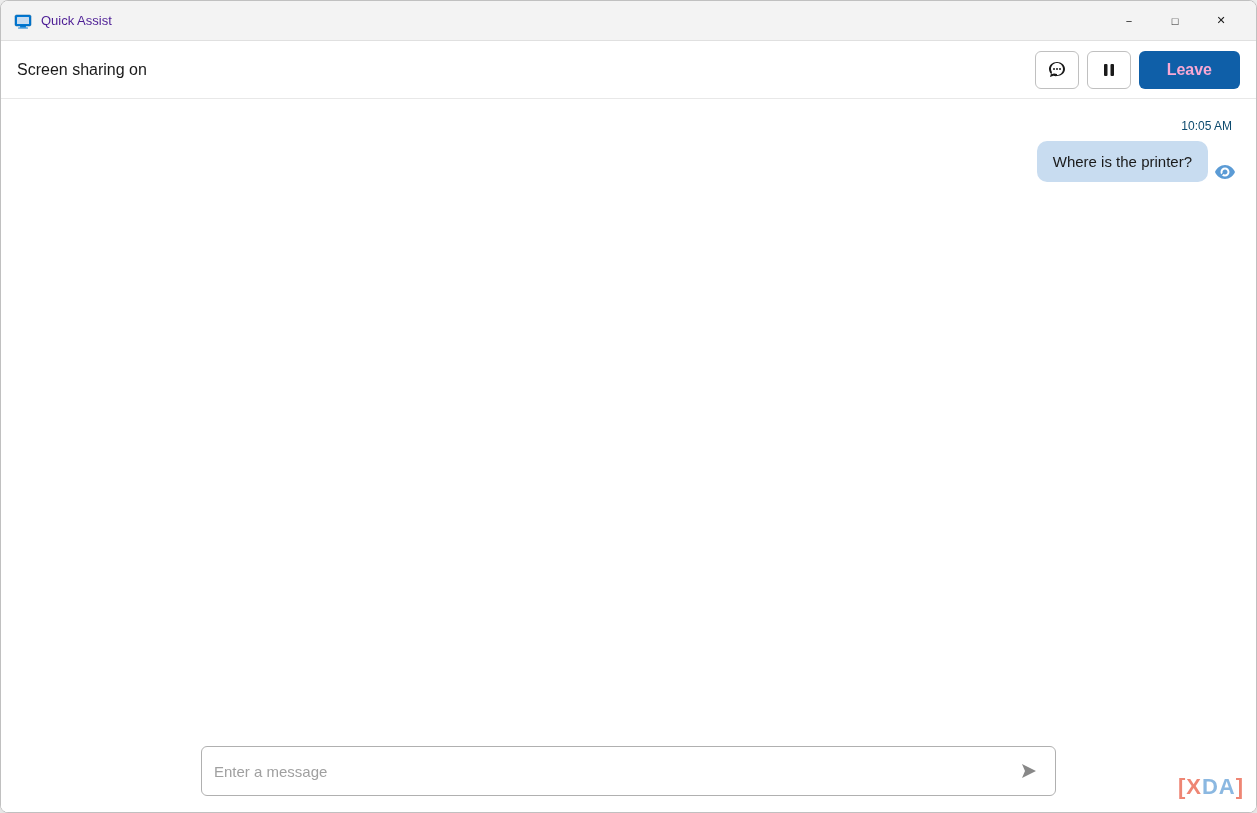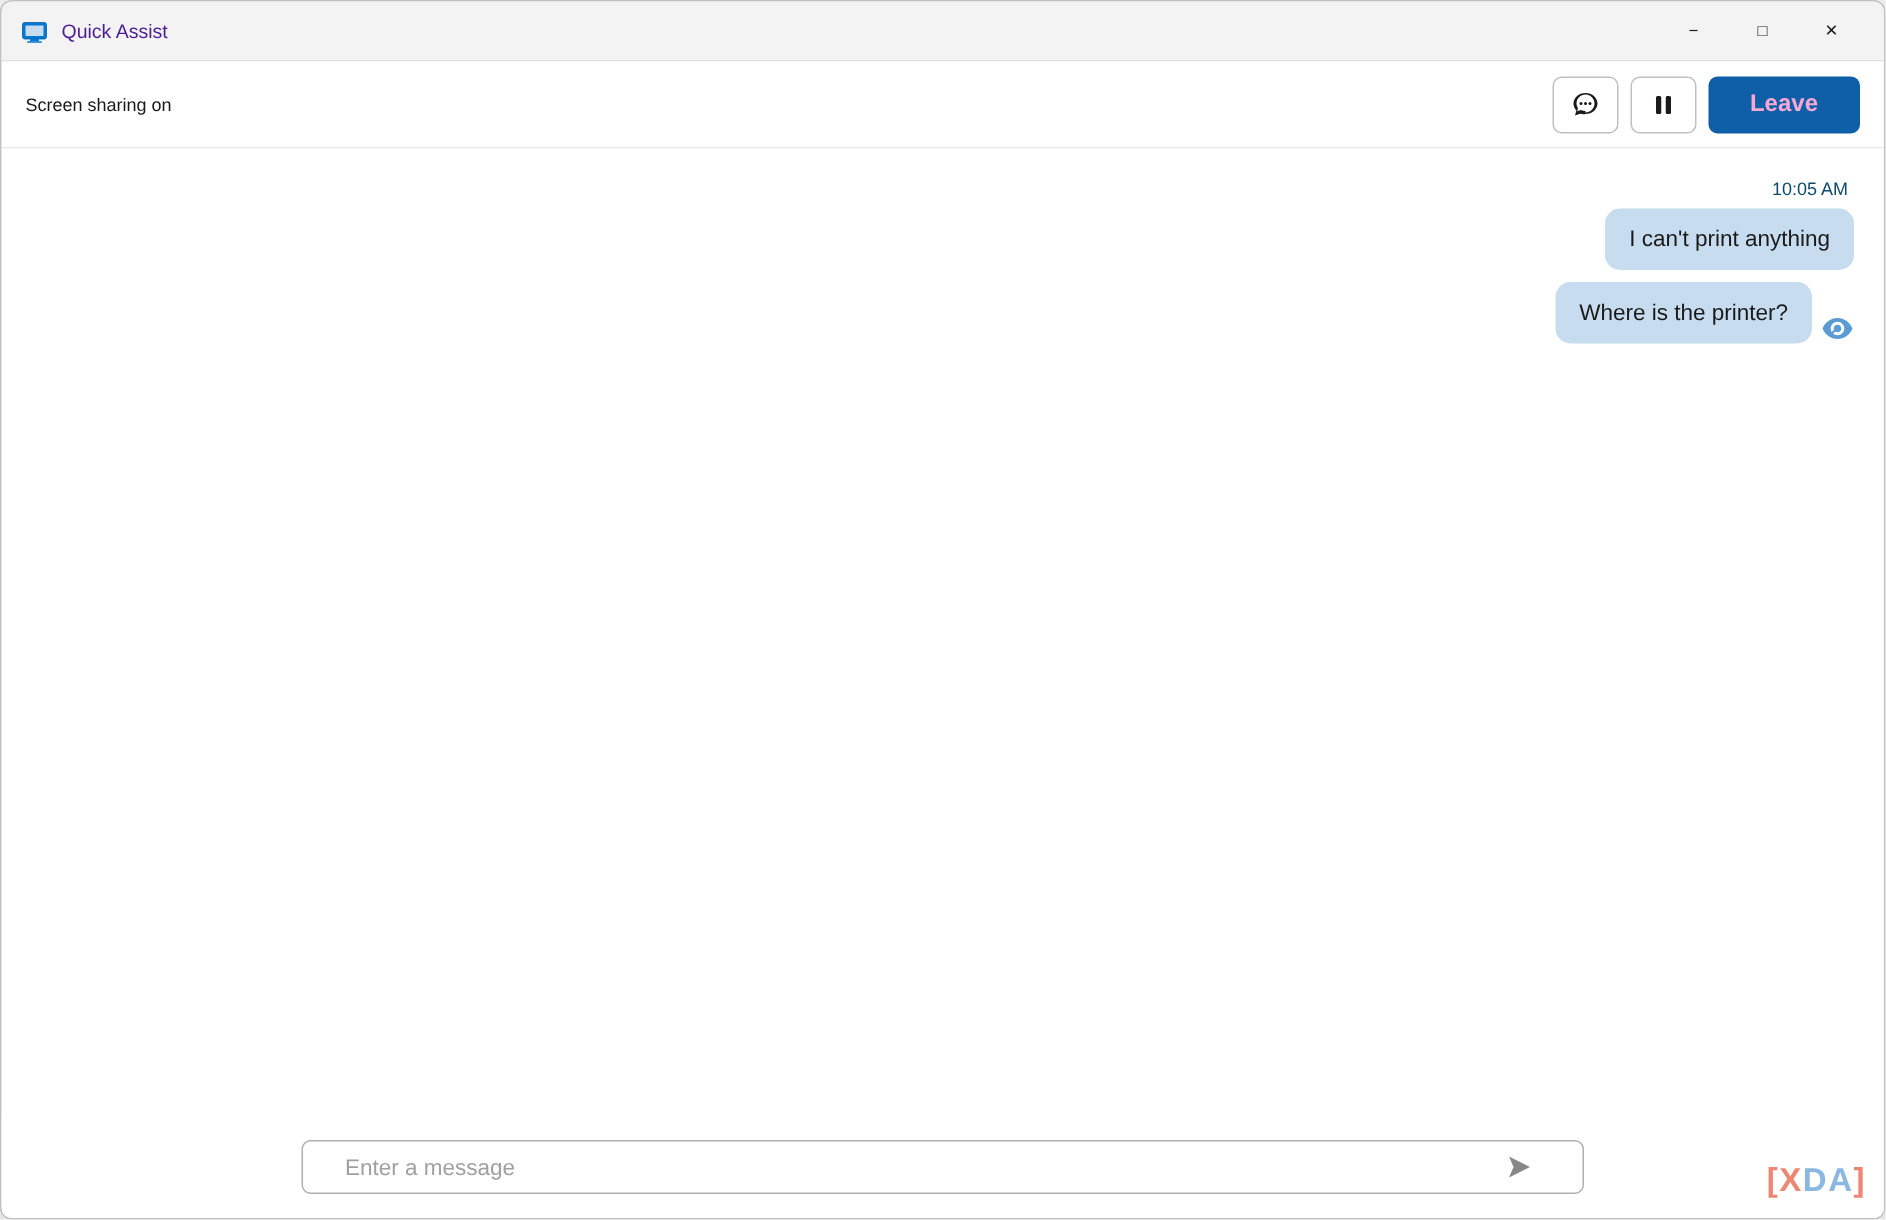--- a/index.html
+++ b/index.html
@@ -91,21 +91,21 @@
       align-items: center;
       justify-content: space-between;
       padding: 10px 16px;
       background: #ffffff;
       border-bottom: 1px solid #e8e8e8;
       height: 58px;
       flex-shrink: 0;
     }
 
     .screen-sharing-label {
-      font-size: 12px;
+      font-size: 16px;
       color: #1a1a1a;
       font-weight: 400;
     }
 
     .toolbar-right {
       display: flex;
       align-items: center;
       gap: 8px;
     }
 
@@ -197,22 +197,22 @@
       padding: 16px 200px;
       background: #ffffff;
       flex-shrink: 0;
     }
 
     .input-wrapper {
       display: flex;
       align-items: center;
       border: 1.5px solid #b0b0b0;
       border-radius: 6px;
-      padding: 0 28px;
-      height: 36px;
+      padding: 0 12px;
+      height: 50px;
       background: white;
     }
 
     .message-input {
       flex: 1;
       border: none;
       outline: none;
       font-size: 15px;
       color: #333;
       background: transparent;
@@ -301,21 +301,20 @@
       </button>
       <button class="leave-btn">Leave</button>
     </div>
   </div>
 
   <div class="chat-area">
     <div class="messages-container">
 
       <div class="message-group">
         <span class="message-timestamp">10:05 AM</span>
-        <div class="message-bubble">I can't print anything</div>
       </div>
 
       <div class="message-group">
         <div class="message-row">
           <div class="message-bubble">Where is the printer?</div>
           <div class="seen-icon">
             <svg width="22" height="22" viewBox="0 0 22 22" fill="none" xmlns="http://www.w3.org/2000/svg">
               <path d="M11 5C6.5 5 2.7 7.9 1 12c1.7 4.1 5.5 7 10 7s8.3-2.9 10-7c-1.7-4.1-5.5-7-10-7zm0 11.5c-2.5 0-4.5-2-4.5-4.5S8.5 7.5 11 7.5s4.5 2 4.5 4.5-2 4.5-4.5 4.5zm0-7c-1.38 0-2.5 1.12-2.5 2.5S9.62 14.5 11 14.5s2.5-1.12 2.5-2.5S12.38 9.5 11 9.5z" fill="#5b9bd5"></path>
               <path d="M7 15.5 L9.5 13" stroke="#5b9bd5" stroke-width="1.5" stroke-linecap="round"></path>
             </svg>

